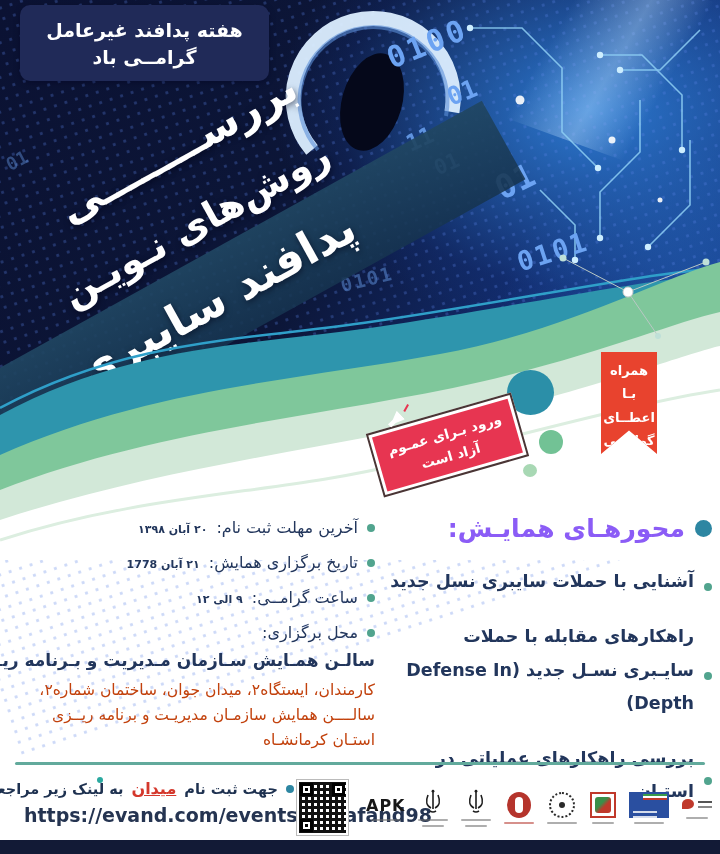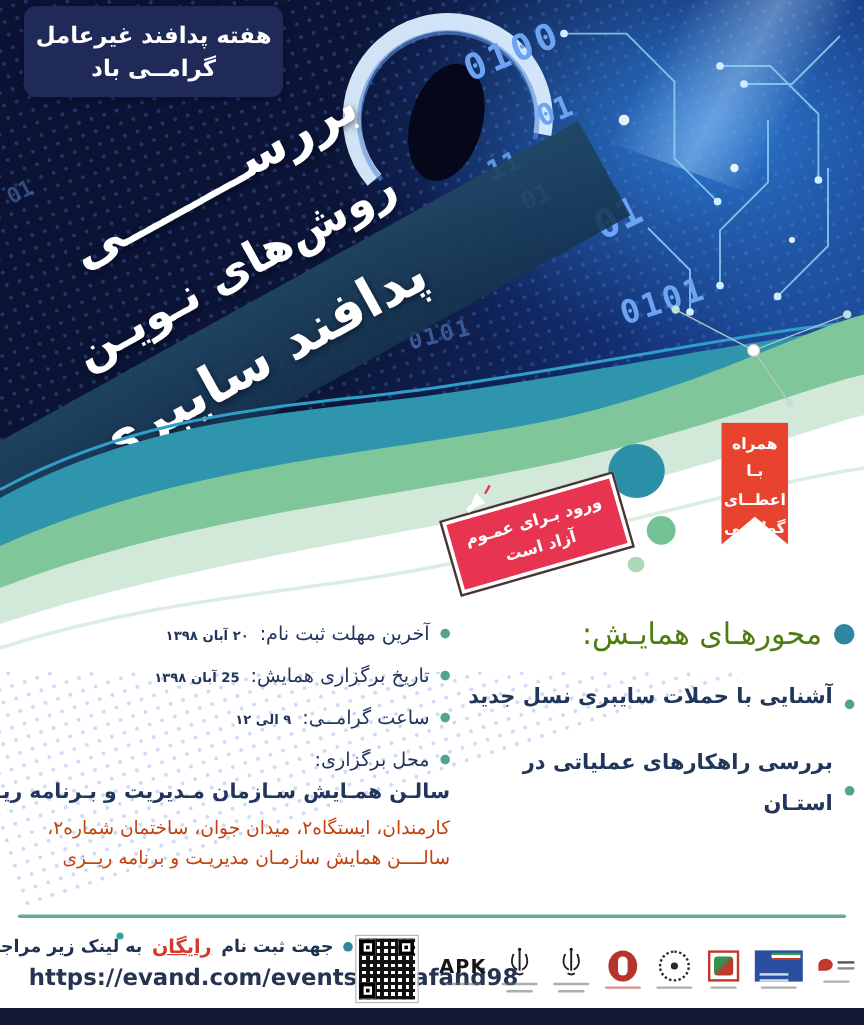--- a/index.html
+++ b/index.html
@@ -28,21 +28,21 @@
   .t2{left:196px;top:224px;font-size:38px;}
   .t3{left:215px;top:300px;font-size:45px;}
   .waves{position:absolute;left:0;top:240px;}
   .nodes{position:absolute;left:0;top:240px;}
 
   .circle{position:absolute;border-radius:50%;}
   .c1{left:507px;top:370px;width:47px;height:45px;background:#2b8fa8;}
   .c2{left:539px;top:430px;width:24px;height:24px;background:#72c295;}
   .c3{left:523px;top:464px;width:14px;height:13px;background:#a8d8b4;}
 
-  .badge{position:absolute;left:20px;top:5px;width:216px;height:76px;border-radius:10px;
+  .badge{position:absolute;left:20px;top:5px;width:249px;height:76px;border-radius:10px;
       background:#202a58;color:#fff;text-align:center;direction:rtl;
       display:flex;flex-direction:column;justify-content:center;gap:5px;
       font-weight:700;font-size:19px;box-shadow:0 2px 6px rgba(0,0,30,.4);}
 
   .ribbon{position:absolute;left:601px;top:352px;width:56px;height:102px;background:#e8432e;
       clip-path:polygon(0 0,100% 0,100% 100%,50% 77%,0 100%);
       color:#fff;font-weight:700;font-size:13px;text-align:center;direction:rtl;
       padding-top:7px;line-height:1.8;}
 
   .stampwrap{position:absolute;left:372px;top:412px;transform:rotate(-16deg);}
@@ -56,21 +56,21 @@
 
   
   .details{position:absolute;right:345px;left:26px;top:518px;direction:rtl;color:#22365c;}
   .drow{display:flex;align-items:baseline;gap:9px;font-size:16px;margin-bottom:16px;white-space:nowrap;}
   .dot{width:8px;height:8px;border-radius:50%;background:#51a48e;flex:0 0 auto;align-self:center;}
   .drow b{font-size:11px;}
   .venue{font-weight:700;font-size:17px;margin:2px 0 8px;white-space:nowrap;}
   .addr{font-size:15.5px;color:#c2410c;line-height:1.62;}
 
   .topics{position:absolute;left:388px;right:8px;top:514px;direction:rtl;}
-  .thead{display:flex;align-items:center;gap:10px;color:#4d7c0f;font-weight:400;font-size:25px;margin-bottom:22px;}
+  .thead{display:flex;align-items:center;gap:10px;color:#8b5cf6;font-weight:700;font-size:25px;margin-bottom:22px;}
   .bigdot{width:17px;height:17px;border-radius:50%;background:#2d86a2;flex:0 0 auto;}
   .titem{display:flex;gap:10px;font-weight:700;font-size:17.5px;color:#22365c;line-height:1.9;margin-bottom:22px;}
   .titem .dot{margin-top:11px;}
 
   .separator{position:absolute;left:15px;top:762px;width:690px;height:3px;background:#62aa9c;border-radius:2px;}
 
   
   .register{position:absolute;left:24px;top:779px;width:270px;direction:rtl;color:#1e3150;}
   .regline{display:flex;align-items:center;gap:8px;font-size:14.5px;font-weight:700;white-space:nowrap;}
   .free{color:#d4382c;text-decoration:underline;font-size:16px;}
@@ -214,58 +214,63 @@
 
   <div class="details">
     <div class="drow">
       <span class="dot"></span>
       <span>آخرین مهلت ثبت نام:</span>
       <b>۲۰ آبان ۱۳۹۸</b>
     </div>
     <div class="drow">
       <span class="dot"></span>
       <span>تاریخ برگزاری همایش:</span>
-      <b>25 آبان ۱۳۹۸</b>
+      <b>۲۱ آبان 1778</b>
     </div>
     <div class="drow">
       <span class="dot"></span>
       <span>ساعت گرامــی:</span>
       <b>۹ الی ۱۲</b>
     </div>
     <div class="drow" style="margin-bottom:8px;">
       <span class="dot"></span>
       <span>محل برگزاری:</span>
     </div>
     <div class="venue">سالـن همـایش سـازمان مـدیریت و بـرنامه ریــزی</div>
     <div class="addr">کارمندان، ایستگاه۲، میدان جوان، ساختمان شماره۲،</div>
     <div class="addr">سالــــن همایش سازمـان مدیریـت و برنامه ریــزی</div>
+    <div class="addr">استـان کرمانشـاه</div>
   </div>
 
   <div class="topics">
     <div class="thead">
       <span class="bigdot"></span>
       <span>محورهـای همایـش:</span>
     </div>
     <div class="titem">
       <span class="dot"></span>
       <span>آشنایی با حملات سایبری نسل جدید</span>
     </div>
     <div class="titem">
       <span class="dot"></span>
+      <span>راهکارهای مقابله با حملات سایـبری نسـل جدید (Defense In Depth)</span>
+    </div>
+    <div class="titem">
+      <span class="dot"></span>
       <span>بررسی راهکارهای عملیاتی در استـان</span>
     </div>
   </div>
 
   <div class="separator"></div>
 
   <div class="register">
     <div class="regline">
       <span class="dot" style="background:#2d86a2;"></span>
       <span>جهت ثبت نام </span>
-        <span class="free">رایگان</span>
+        <span class="free">میدان</span>
         <span> به لینک زیر مراجعه نمایید</span>
     </div>
     <div class="url">https://evand.com/events/Padafand98</div>
     <div class="vleaf"></div>
   </div>
 
   <div class="qr">
     <i class="tl"></i>
     <i class="tr"></i>
     <i class="bl"></i>

